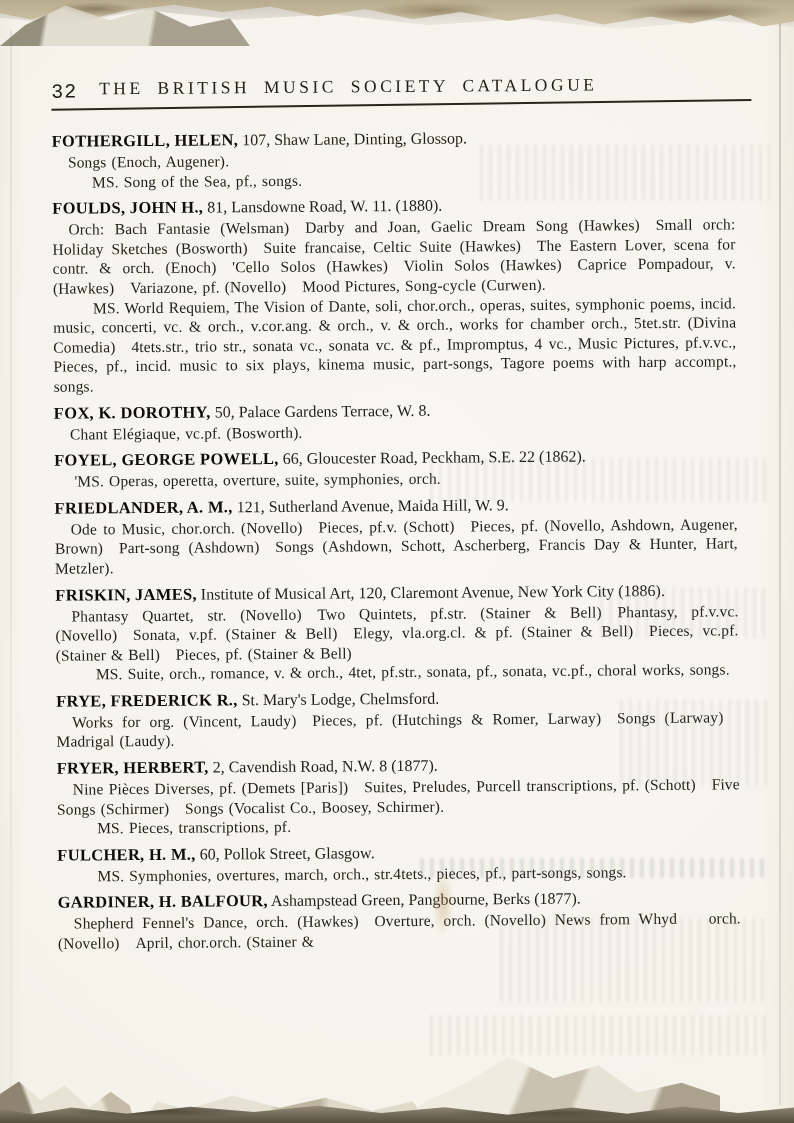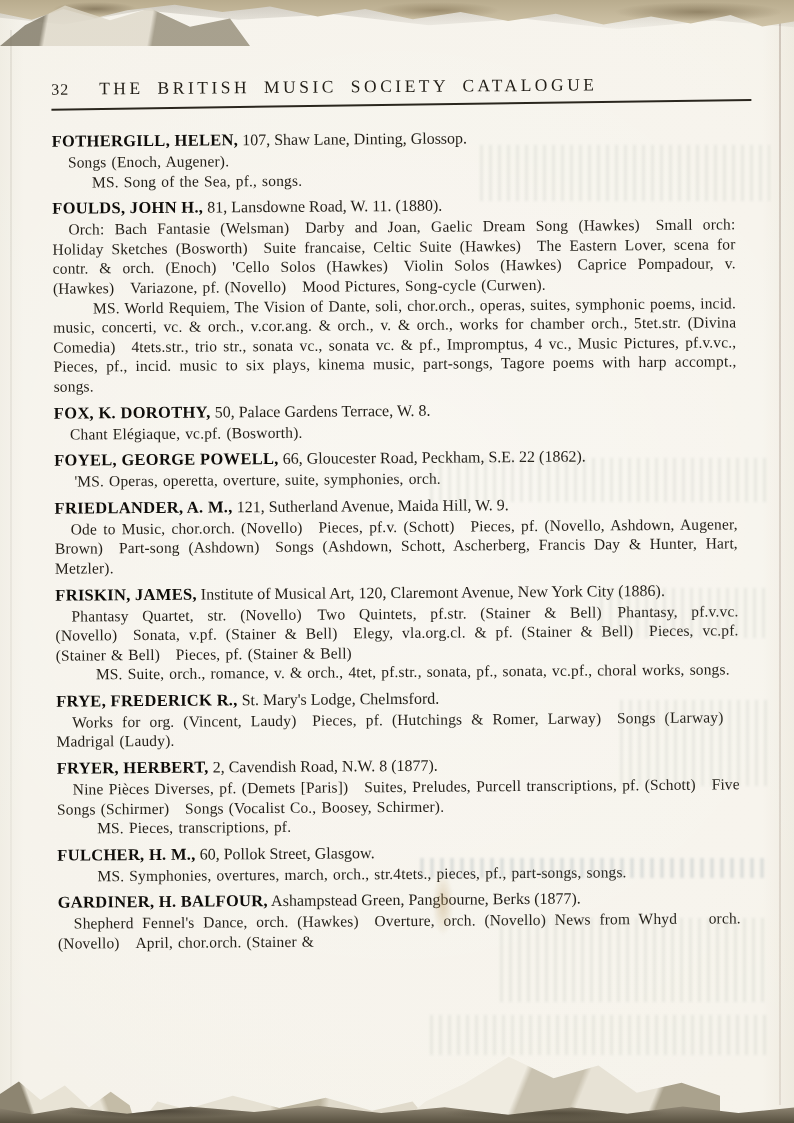--- a/index.html
+++ b/index.html
@@ -16,21 +16,21 @@
     color:#221e17;
   }
   
   .edge-left{position:absolute;left:10px;top:30px;bottom:30px;width:2px;
     background:linear-gradient(rgba(90,80,60,.10),rgba(90,80,60,.04));}
   .edge-right{position:absolute;left:779px;top:20px;bottom:18px;width:2px;
     background:linear-gradient(rgba(120,95,80,.28),rgba(120,95,80,.14));}
   .page-content{position:absolute;inset:0;transform:rotate(-0.45deg);transform-origin:50% 50%;}
 
   
-  .pagenum{position:absolute;left:55px;top:78px;font-size:16px;letter-spacing:1px;}
+  .pagenum{position:absolute;left:55px;top:78px;font-size:20px;letter-spacing:1px;font-family:Liberation Mono, monospace;}
   .header-title{position:absolute;left:0;right:90px;top:76px;text-align:center;
     font-size:17.5px;letter-spacing:3.5px;word-spacing:6px;white-space:nowrap;}
   .header-rule{position:absolute;left:55px;top:106px;width:700px;height:1.6px;
     background:#2a261e;transform:rotate(-0.35deg);transform-origin:0 50%;}
 
   
   .entries{position:absolute;left:55px;right:56px;top:129px;}
   .entry{margin:0 0 7px 0;}
   .heading{margin:0 0 1px 0;font-size:16px;line-height:20px;}
   .heading b{font-size:16.5px;letter-spacing:.3px;color:#0f0d0a;}

